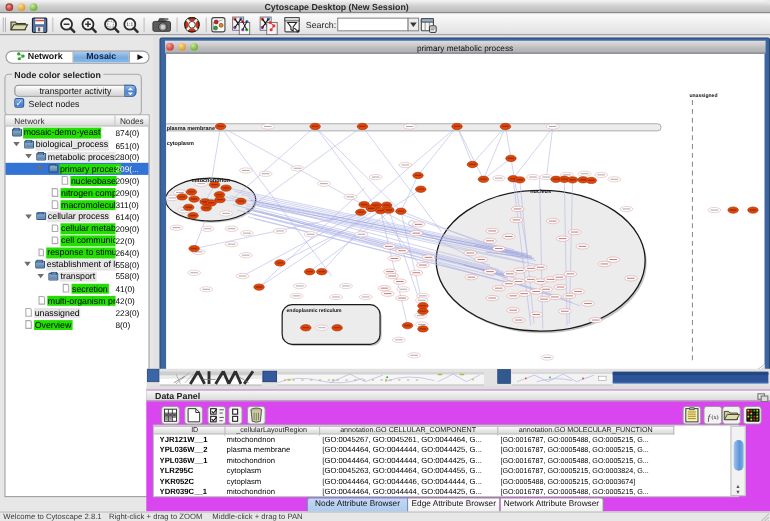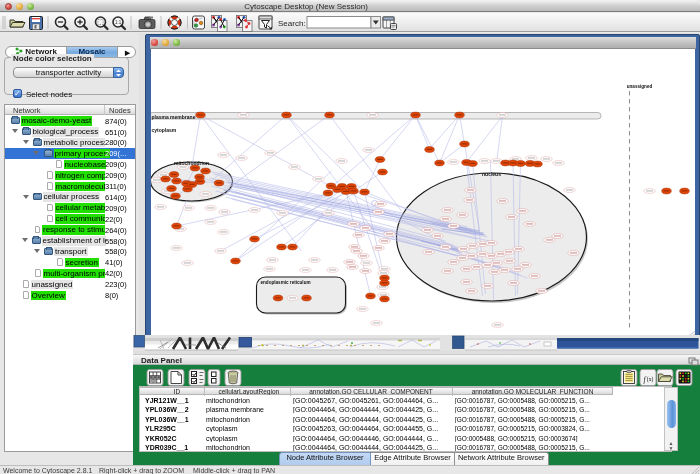--- a/index.html
+++ b/index.html
@@ -1,32 +1,32 @@
 <!DOCTYPE html>
 <html><head><meta charset="utf-8">
 <style>
 *{margin:0;padding:0;box-sizing:border-box}
 html,body{width:700px;height:474px;overflow:hidden}
 body{font-family:"Liberation Sans",sans-serif;background:#e9e9e9;position:relative}
 .abs{position:absolute}
 
 #titlebar{left:0;top:0;width:700px;height:11.5px;background:linear-gradient(#f5f5f5,#cdcdcd 55%,#bcbcbc);border-bottom:1px solid #7e7e7e;border-radius:5px 5px 0 0}
 #titlebar .tl{top:2.5px;width:7.2px;height:7.2px;border-radius:50%}
-#title{width:612px;text-align:center;top:1.5px;font-size:8px;font-weight:normal;color:#2a2a2a}
+#title{width:612px;text-align:center;top:1.5px;font-size:8px;font-weight:bold;color:#2a2a2a}
 #toolbar{left:0;top:12.5px;width:700px;height:19px;background:linear-gradient(#fbfbfb,#e9e9e9 70%,#e2e2e2);border-bottom:1px solid #9c9c9c}
 
 #cpanel{left:0;top:32.5px;width:139px;height:432px;background:#e7e7e7}
 #cphead{left:0;top:0;width:139px;height:11.5px;background:linear-gradient(#f7f7f7,#d9d9d9);border-bottom:1px solid #adadad;border-top:1px solid #fff}
 #cphead span{position:absolute;left:5px;top:1.5px;font-size:8px;font-weight:bold;color:#222}
 #cptabs{left:5px;top:13.5px;width:131px;height:11.5px;background:#fff;border:1px solid #9a9a9a;border-radius:6px;overflow:hidden}
 .cptab{position:absolute;top:0;height:100%;font-size:8px;font-weight:bold;color:#111;text-align:center;line-height:10px}
 #tabnet{left:0;width:61px;border-right:1px solid #9a9a9a}
 #tabmos{left:61px;width:51px;background:linear-gradient(#a8cbf0,#77aade 55%,#88b9e8);border-right:1px solid #9a9a9a;color:#0a2a52}
 #tabarr{left:112px;width:19px;font-size:6.5px;line-height:11px}
-#grpbox{left:4px;top:24px;width:125px;height:38px;border:1px solid #a8a8a8;border-radius:4px}
+#grpbox{left:4px;top:34px;width:125px;height:38px;border:1px solid #a8a8a8;border-radius:4px}
 #grpbox legend{position:absolute;left:6px;top:-4px;background:#e7e7e7;padding:0 2px;font-size:8px;font-weight:bold;color:#222}
 #combo{left:8px;top:9px;width:111px;height:11.5px;background:linear-gradient(#fff,#e3e3e3 60%,#d4d4d4);border:1px solid #8e8e8e;border-radius:4px;font-size:8px;color:#111;text-align:center;line-height:10px}
 #combostep{right:-1px;top:-1px;width:11px;height:11.5px;border-radius:0 4px 4px 0;background:linear-gradient(#8dbbf2,#4a80cf 60%,#5e94e0);border:1px solid #33619f}
 #chk{left:13px;top:56.5px;width:8.5px;height:8.5px;border-radius:2px;background:linear-gradient(#7fb2ef,#3b72c4);border:1px solid #2c579c;color:#fff;font-size:8px;line-height:8px;text-align:center}
 #chklab{left:26px;top:57px;font-size:8px;color:#111}
 #treebox{left:4px;top:71px;width:132px;height:348px;background:#fff;border:1px solid #9b9b9b}
 #treehead{left:0;top:0;width:130px;height:10.5px;background:linear-gradient(#fcfcfc,#dcdcdc);border-bottom:1px solid #b3b3b3;font-size:7.5px;color:#333}
 #treehead b{font-weight:normal;position:absolute;top:1px}
 .trow{position:absolute;left:0;width:130px;height:10.9px;font-size:8px;color:#000;white-space:nowrap}
 .trow .lab{position:absolute;top:0.7px;line-height:9.5px;padding:0 1px;white-space:nowrap;overflow:hidden}
@@ -38,21 +38,21 @@
 .fold:before{content:"";position:absolute;left:0.5px;top:-1.8px;width:4px;height:1.6px;background:#5b82ab;border:0.8px solid #33567c;border-bottom:none;border-radius:1px 1px 0 0}
 .file{position:absolute;top:1.2px;width:5.5px;height:7.5px;background:#fff;border:0.6px solid #ababab;border-radius:0 2px 0 0}
 
 #mdi{left:139px;top:32.5px;width:561px;height:321px;background:#e2e2e2}
 #iframe{left:145px;top:34px;width:555px;height:314.5px;background:#3c65a2;border:1px solid #27476f;border-radius:2px 2px 0 0}
 #ifhead{left:4px;top:1.5px;width:545.5px;height:12.5px;background:linear-gradient(#dedede,#b9b9b9 70%,#b0b0b0);border-bottom:1px solid #8c8c8c}
 #ifhead .tl{top:2.8px;width:6.6px;height:6.6px;border-radius:50%}
 #iftitle{width:100%;text-align:center;top:2px;font-size:7.5px;color:#111}
 #canvas{left:4.5px;top:14px;width:544.5px;height:289.5px;background:#fff}
 
-#dpanel{left:133px;top:353.5px;width:567px;height:111px;background:#15803d}
+#dpanel{left:133px;top:353.5px;width:567px;height:111px;background:#d946ef}
 #dphead{left:0;top:0;width:567px;height:11px;background:linear-gradient(#f7f7f7,#d9d9d9);border-bottom:1px solid #b0b0b0;border-top:1px solid #c9c9c9}
 #dphead span{position:absolute;left:8px;top:1.5px;font-size:8px;font-weight:bold;color:#222}
 #dtable{left:7px;top:33px;width:531px;height:64.5px;background:#fff;box-shadow:0 0 0 1px #bdbdbd}
 #dthead{left:0;top:0;width:473px;height:8.5px;background:linear-gradient(#fafafa,#dadada);border:1px solid #b5b5b5;border-left:none;font-size:6.5px;color:#222}
 #dthead div{position:absolute;top:0.5px;text-align:center;white-space:nowrap;overflow:hidden}
 .drow{position:absolute;left:0;width:520px;height:9.5px;font-size:7px;color:#000;white-space:nowrap}
 .drow b{position:absolute;top:0.8px;font-weight:bold;overflow:hidden}
 .drow span{position:absolute;top:0.8px;overflow:hidden}
 #vscroll{left:524px;top:0px;width:14px;height:64.5px;background:#f2f2f2;border:1px solid #c2c2c2}
 #vthumb{left:1.5px;top:12px;width:9px;height:28px;border-radius:5px;background:linear-gradient(90deg,#9ec3f0,#5b93d8 60%,#7fb0e8)}
@@ -308,20 +308,21 @@
       </div>
  </div>
 </div>
 
 <div class="abs" id="mdi"></div>
 <div class="abs" id="iframe">
  <div class="abs" id="ifhead">
   <div class="abs tl" style="left:1px;background:radial-gradient(circle at 35% 30%,#f0a49e,#dd4741 60%,#b33630)"></div>
   <div class="abs tl" style="left:12px;background:radial-gradient(circle at 35% 30%,#f8dc9c,#e3a93c 60%,#c08a28)"></div>
   <div class="abs tl" style="left:23px;background:radial-gradient(circle at 35% 30%,#cdeb9e,#7cb844 60%,#5e9a30)"></div>
+  <div class="abs" id="iftitle">primary metabolic process</div>
  </div>
  <div class="abs" id="canvas"><svg width="544.5" height="289.5" viewBox="149.5 48 544.5 289.5">
         <defs>
           <g id="nd">
             <ellipse rx="4.8" ry="2.9" fill="#e04708" stroke="#a02b00" stroke-width="0.5"></ellipse>
             <rect x="-3" y="-0.7" width="6" height="1.2" rx="0.5" fill="#8a2500" opacity="0.75"></rect>
           </g>
           <g id="lb">
             <ellipse rx="5.8" ry="2.4" fill="#fff" stroke="#e0a8a8" stroke-width="0.5"></ellipse>
             <rect x="-3.5" y="-0.5" width="7" height="0.9" fill="#999" opacity="0.85"></rect>

